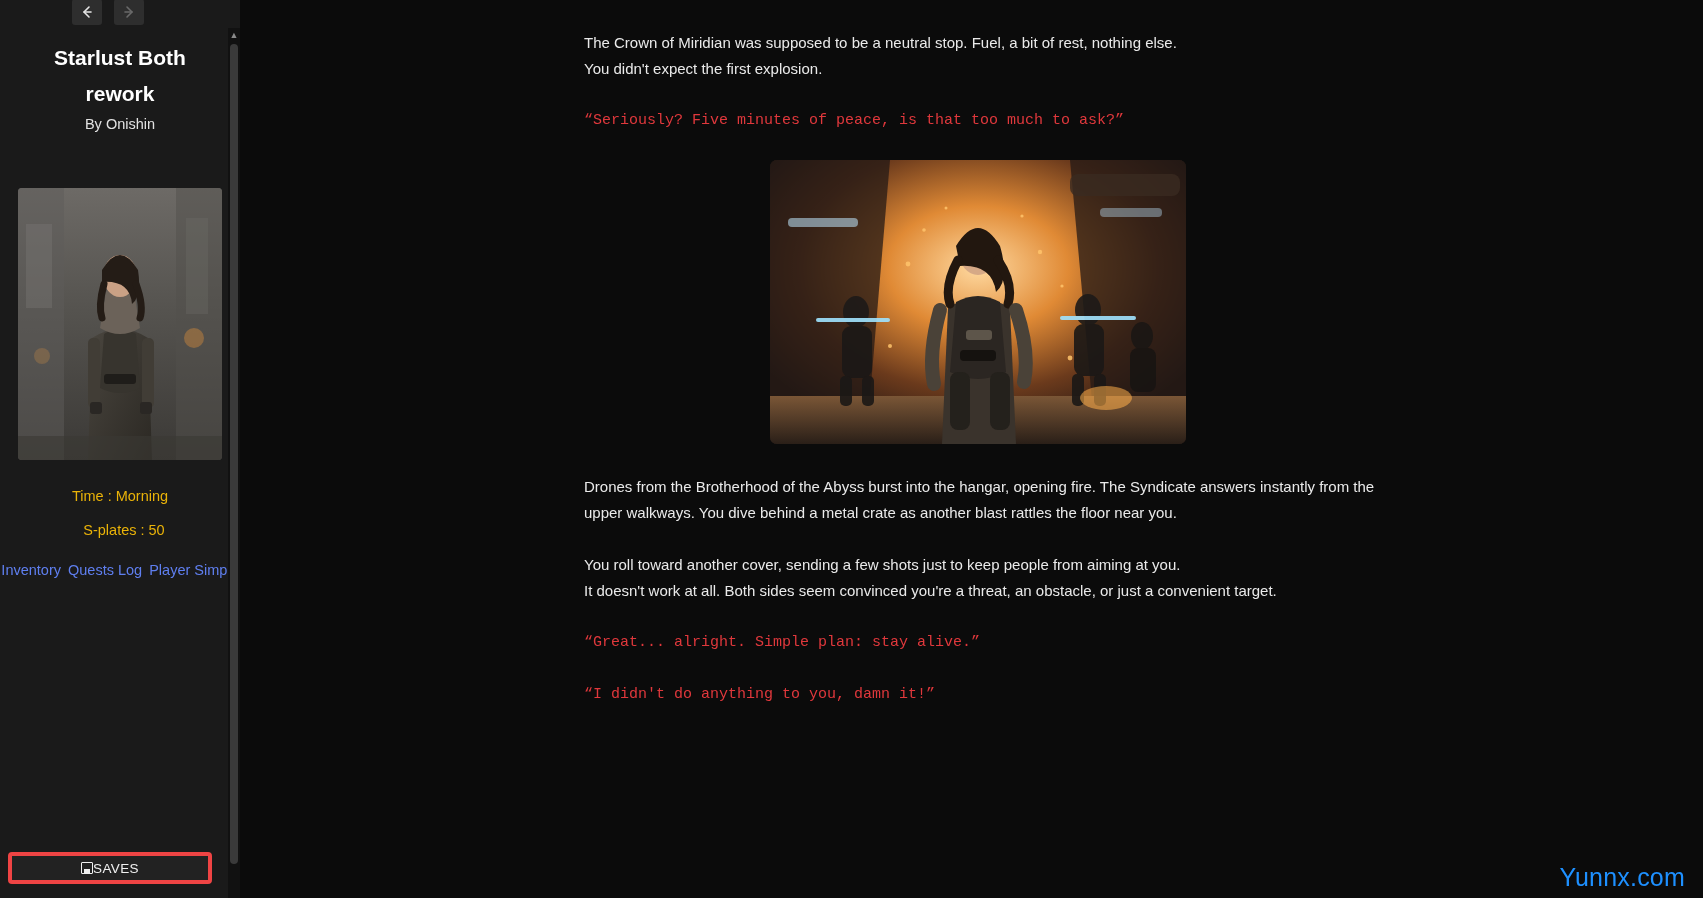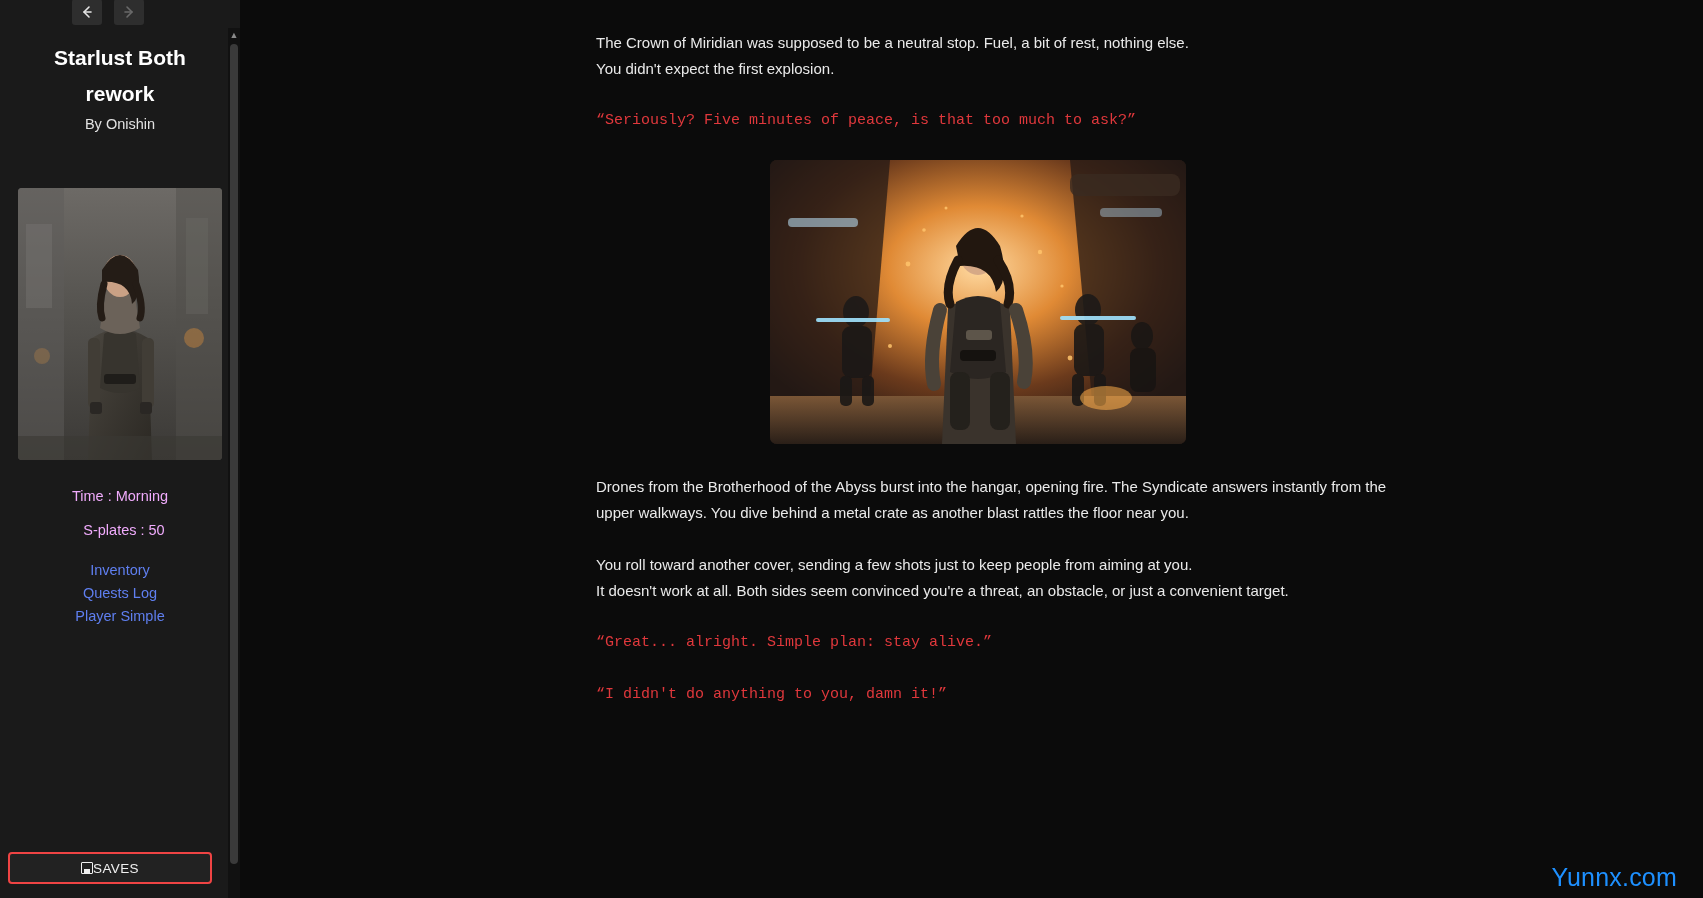--- a/index.html
+++ b/index.html
@@ -75,47 +75,47 @@
     border-radius: 4px;
     overflow: hidden;
     position: relative;
     background: #4b4a48;
   }
   .portrait svg { display: block; width: 100%; height: 100%; }
 
   .stat {
     margin-top: 28px;
     font-size: 14.5px;
-    color: #f0abfc;
+    color: #eab308;
     text-align: center;
   }
   .stat.second { margin-top: 18px; margin-left: 8px; }
 
   .links {
     margin-top: 24px;
     display: flex;
-    flex-direction: column;
+    flex-direction: row;
     align-items: center;
     gap: 7px;
   }
   .link {
     color: #5f7ff0;
     font-size: 14.5px;
     text-decoration: none;
     cursor: pointer;
   }
 
   .saves-btn {
     position: absolute;
     left: 8px;
     bottom: 14px;
     width: 204px;
     height: 32px;
     background: #222222;
-    border: 2px solid #ef4444;
+    border: 4px solid #ef4444;
     border-radius: 4px;
     color: #f0f0f0;
     font-size: 13.5px;
     letter-spacing: .4px;
     display: flex;
     align-items: center;
     justify-content: center;
     cursor: pointer;
   }
   .save-icon {
@@ -179,39 +179,39 @@
   }
   .story {
     padding: 30px 0 0 340px;
     width: 100%;
     color: #e9e9e9;
     font-size: 15px;
     line-height: 26px;
   }
   .para {
     max-width: 800px;
-    margin: 0 0 26px 16px;
+    margin: 0 0 26px 4px;
     color: #eaeaea;
   }
   .para.dialog { color: #e0383c; font-family: Liberation Mono, monospace; }
   .para .line { display: block; }
 
   .scene-img {
     width: 416px;
     height: 284px;
     margin: 0 0 30px 190px;
     border-radius: 7px;
     overflow: hidden;
     background: #2a1d16;
   }
   .scene-img svg { display: block; width: 100%; height: 100%; }
 
   .watermark {
     position: absolute;
-    right: 26px;
+    right: 18px;
     bottom: 6px;
     font-size: 25px;
     color: #1e90ff;
     font-family: "Liberation Sans", sans-serif;
     letter-spacing: .2px;
   }
 </style>
 </head>
 <body>
 

